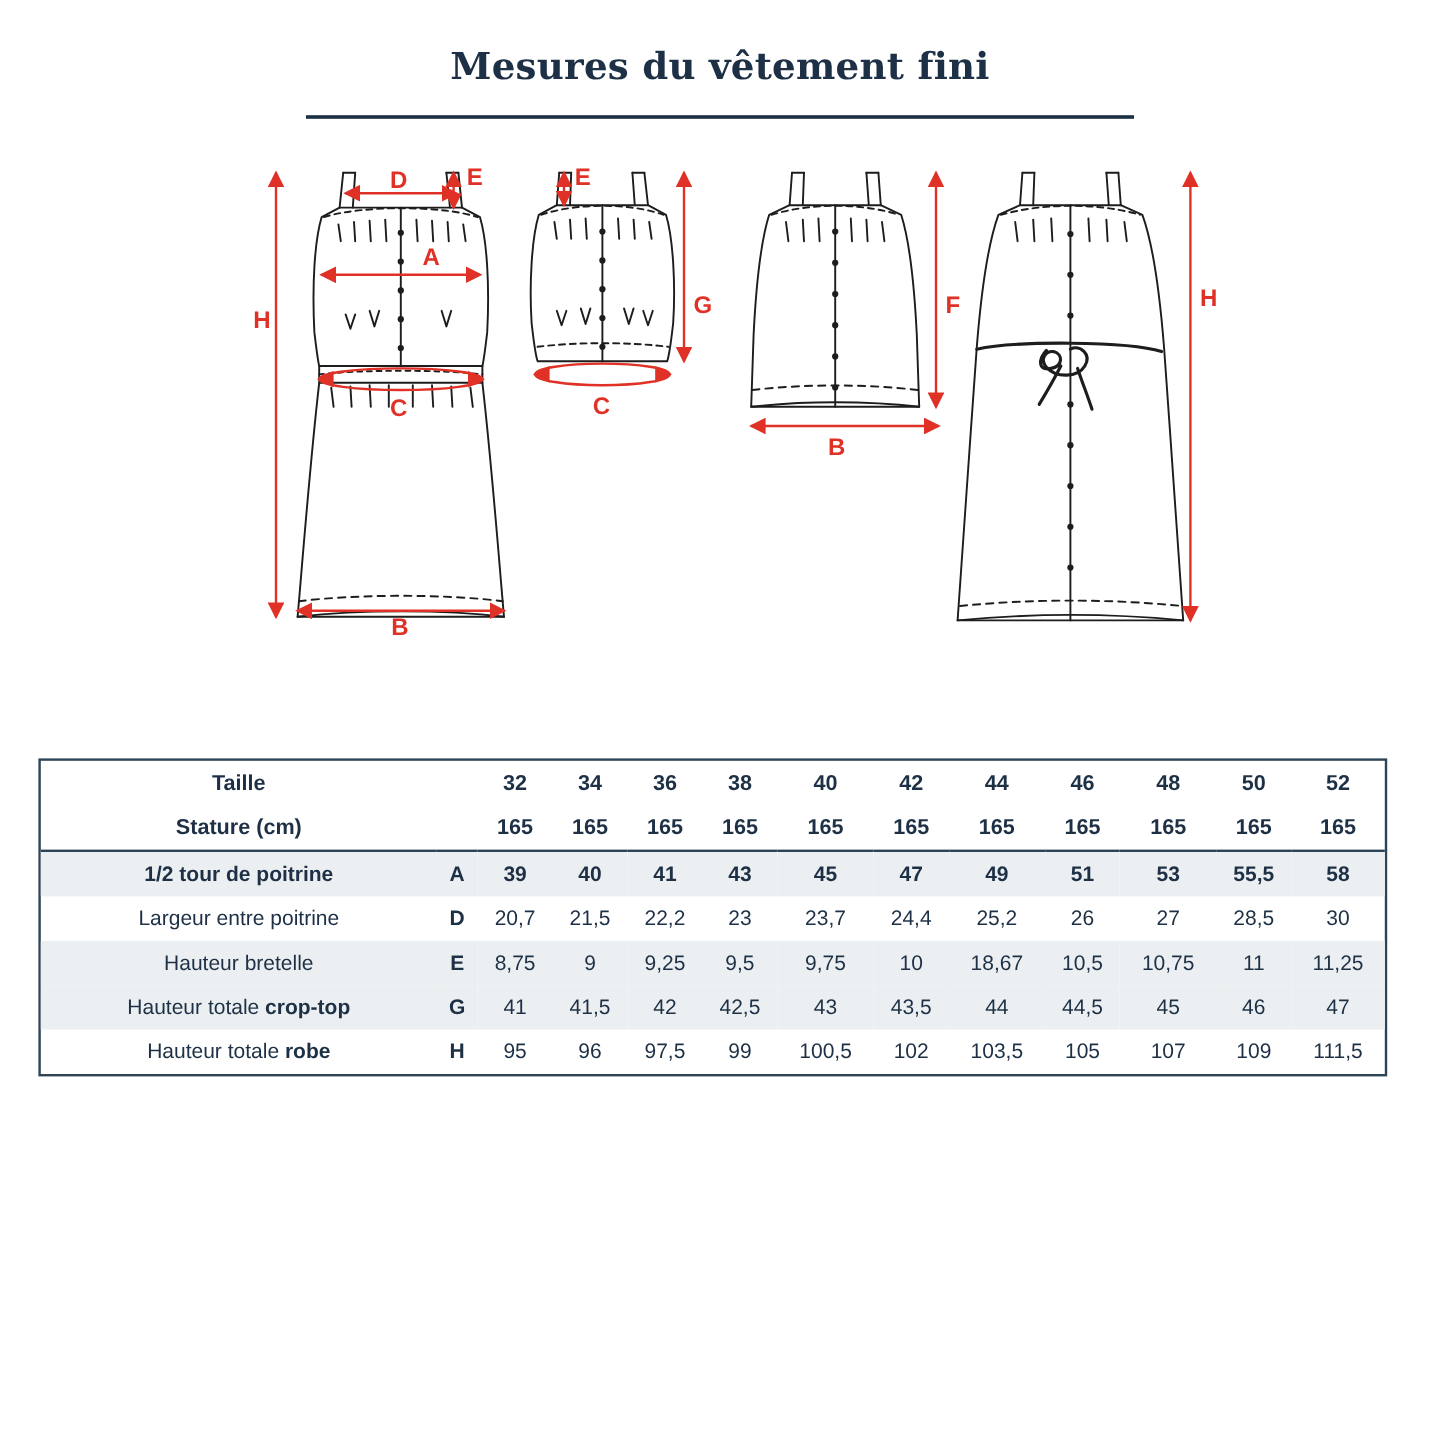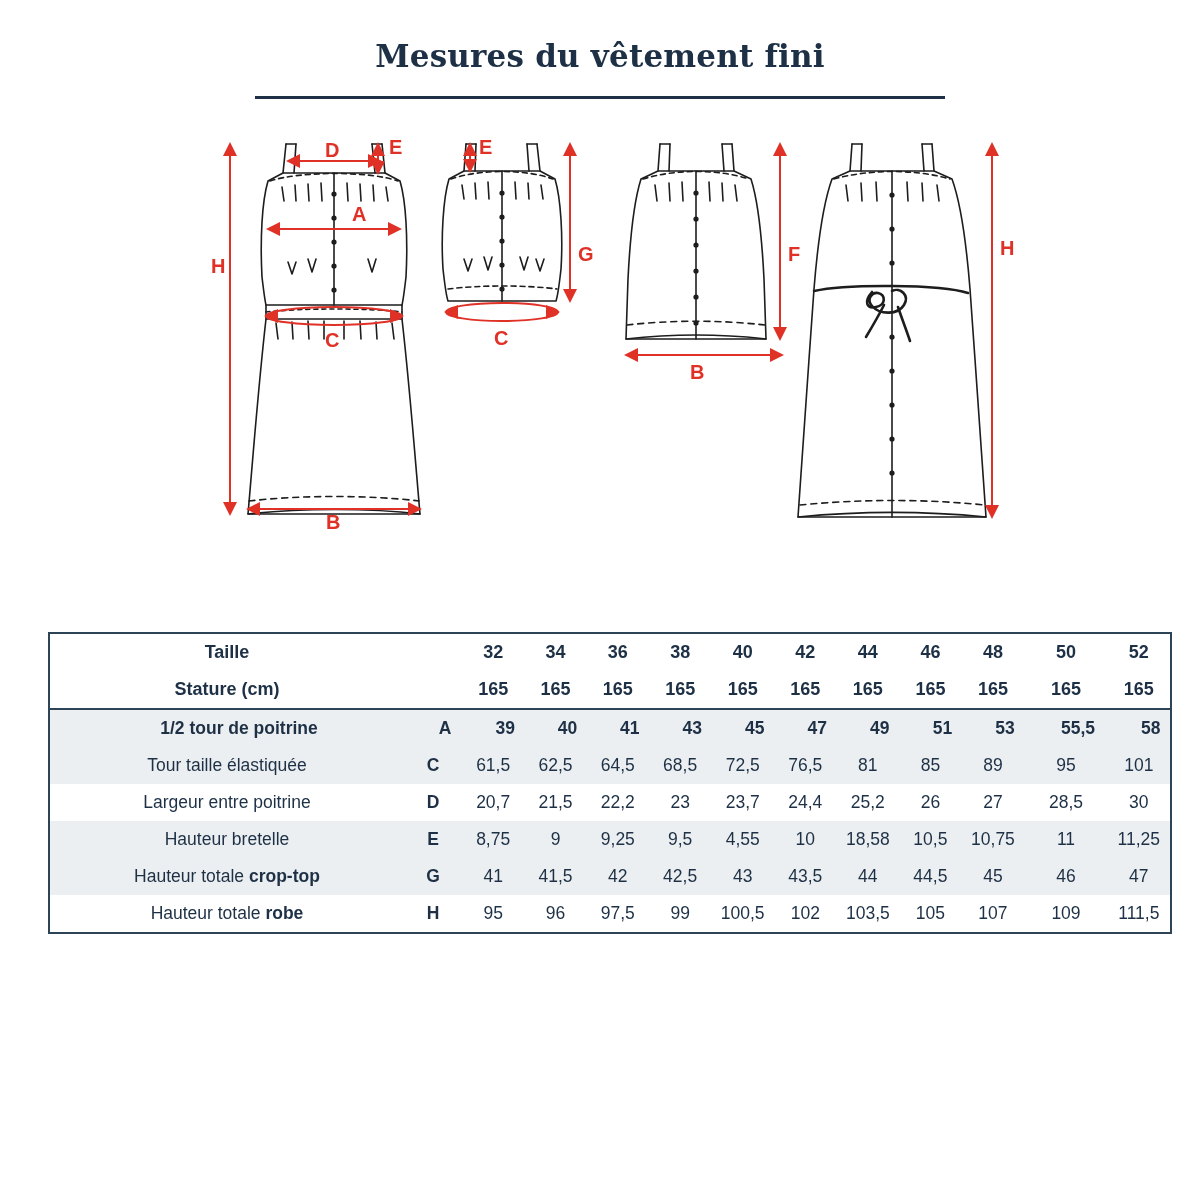--- a/index.html
+++ b/index.html
@@ -44,21 +44,21 @@
     width: 1200px;
     height: 460px;
     margin-top: 10px;
   }
   .illus svg {
     display: block;
   }
   
   .table-wrap {
     position: absolute;
-    left: 48px;
+    left: 32px;
     top: 632px;
     width: 1124px;
     border: 2px solid #2d4356;
     box-sizing: border-box;
     background: #fff;
   }
   table.sizes {
     width: 100%;
     border-collapse: collapse;
     font-size: 17.5px;
@@ -87,21 +87,20 @@
     font-size: 18px;
   }
   tr.headsep td {
     border-bottom: 2px solid #2d4356;
   }
   tr.shade td {
     background: #eceff1;
   }
   tr.bold-row td {
     font-weight: bold;
-    padding-left: 24px;
   }
   .b { font-weight: bold; }
 </style>
 </head>
 <body>
 
 <div class="page">
 
   <div class="title-wrap">
     <div class="title">Mesures du vêtement fini</div>
@@ -326,35 +325,20 @@
           <td>45</td>
           <td>47</td>
           <td>49</td>
           <td>51</td>
           <td>53</td>
           <td>55,5</td>
           <td>58</td>
         </tr>
 
 
-        <tr class="shade">
-          <td class="rowlabel">Tour taille élastiquée</td>
-          <td class="letter">C</td>
-          <td>61,5</td>
-          <td>62,5</td>
-          <td>64,5</td>
-          <td>68,5</td>
-          <td>72,5</td>
-          <td>76,5</td>
-          <td>81</td>
-          <td>85</td>
-          <td>89</td>
-          <td>95</td>
-          <td>101</td>
-        </tr>
 
         <tr>
           <td class="rowlabel">Largeur entre poitrine</td>
           <td class="letter">D</td>
           <td>20,7</td>
           <td>21,5</td>
           <td>22,2</td>
           <td>23</td>
           <td>23,7</td>
           <td>24,4</td>
@@ -365,23 +349,23 @@
           <td>30</td>
         </tr>
 
         <tr class="shade">
           <td class="rowlabel">Hauteur bretelle</td>
           <td class="letter">E</td>
           <td>8,75</td>
           <td>9</td>
           <td>9,25</td>
           <td>9,5</td>
-          <td>4,55</td>
+          <td>9,75</td>
           <td>10</td>
-          <td>18,58</td>
+          <td>18,67</td>
           <td>10,5</td>
           <td>10,75</td>
           <td>11</td>
           <td>11,25</td>
         </tr>
 
 
         <tr class="shade">
           <td class="rowlabel"><span>Hauteur totale </span><span class="b">crop-top</span></td>
           <td class="letter">G</td>

